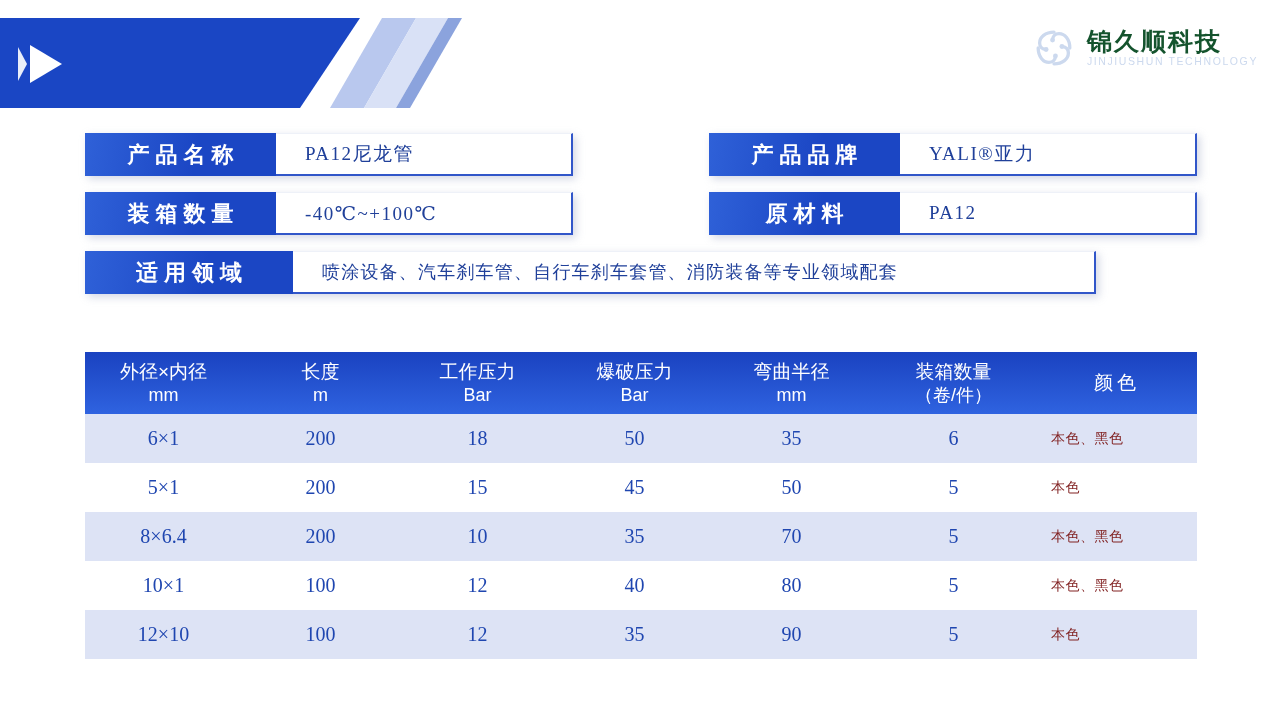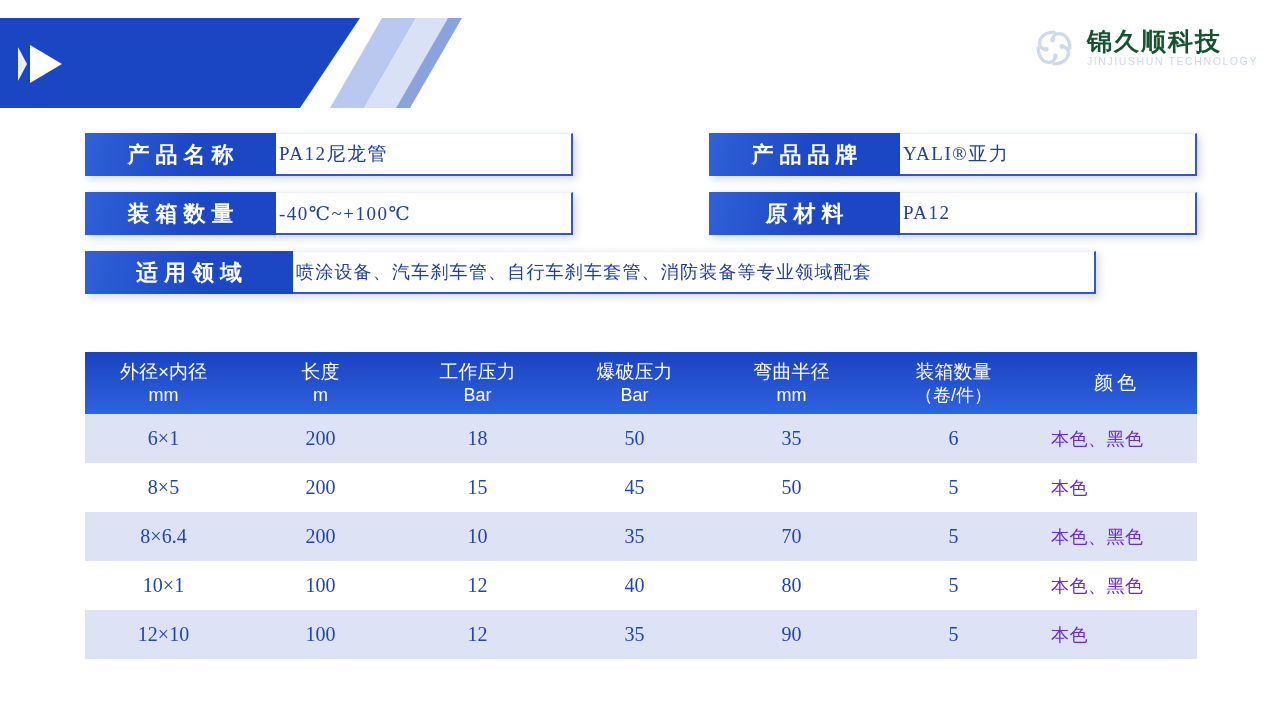--- a/index.html
+++ b/index.html
@@ -179,21 +179,21 @@
     background: #ffffff;
     border-right: 2px solid #3156c9;
     border-bottom: 2px solid #3156c9;
     border-top: 1px solid #eef1f8;
     color: #20409a;
     font-family: "Liberation Serif", "DejaVu Serif", serif;
     font-size: 19px;
     letter-spacing: 1.5px;
     display: flex;
     align-items: center;
-    padding-left: 3px;
+    padding-left: 29px;
     box-sizing: border-box;
     white-space: nowrap;
     overflow: hidden;
   }
   .field.full .field-value {
     font-size: 18px;
     letter-spacing: 1.2px;
   }
 
   
@@ -234,24 +234,24 @@
     color: #1f46b0;
   }
   .spec-table tbody tr:nth-child(odd) td {
     background: #dde3f5;
   }
   .spec-table tbody tr:nth-child(even) td {
     background: #ffffff;
   }
   .spec-table tbody td.color-cell {
     font-family: "Liberation Serif", "DejaVu Serif", serif;
-    font-size: 18px;
+    font-size: 14px;
     text-align: left;
     padding-left: 14px;
-    color: #6d28d9;
+    color: #7f1d1d;
     letter-spacing: 0.5px;
   }
 </style>
 </head>
 <body>
 
 <div class="header">
   <div class="banner-shape"></div>
   <div class="banner-stripe stripe-a"></div>
   <div class="banner-stripe stripe-b"></div>
@@ -341,21 +341,21 @@
       <tr>
         <td>6×1</td>
         <td>200</td>
         <td>18</td>
         <td>50</td>
         <td>35</td>
         <td>6</td>
         <td class="color-cell">本色、黑色</td>
       </tr>
       <tr>
-        <td>8×5</td>
+        <td>5×1</td>
         <td>200</td>
         <td>15</td>
         <td>45</td>
         <td>50</td>
         <td>5</td>
         <td class="color-cell">本色</td>
       </tr>
       <tr>
         <td>8×6.4</td>
         <td>200</td>

